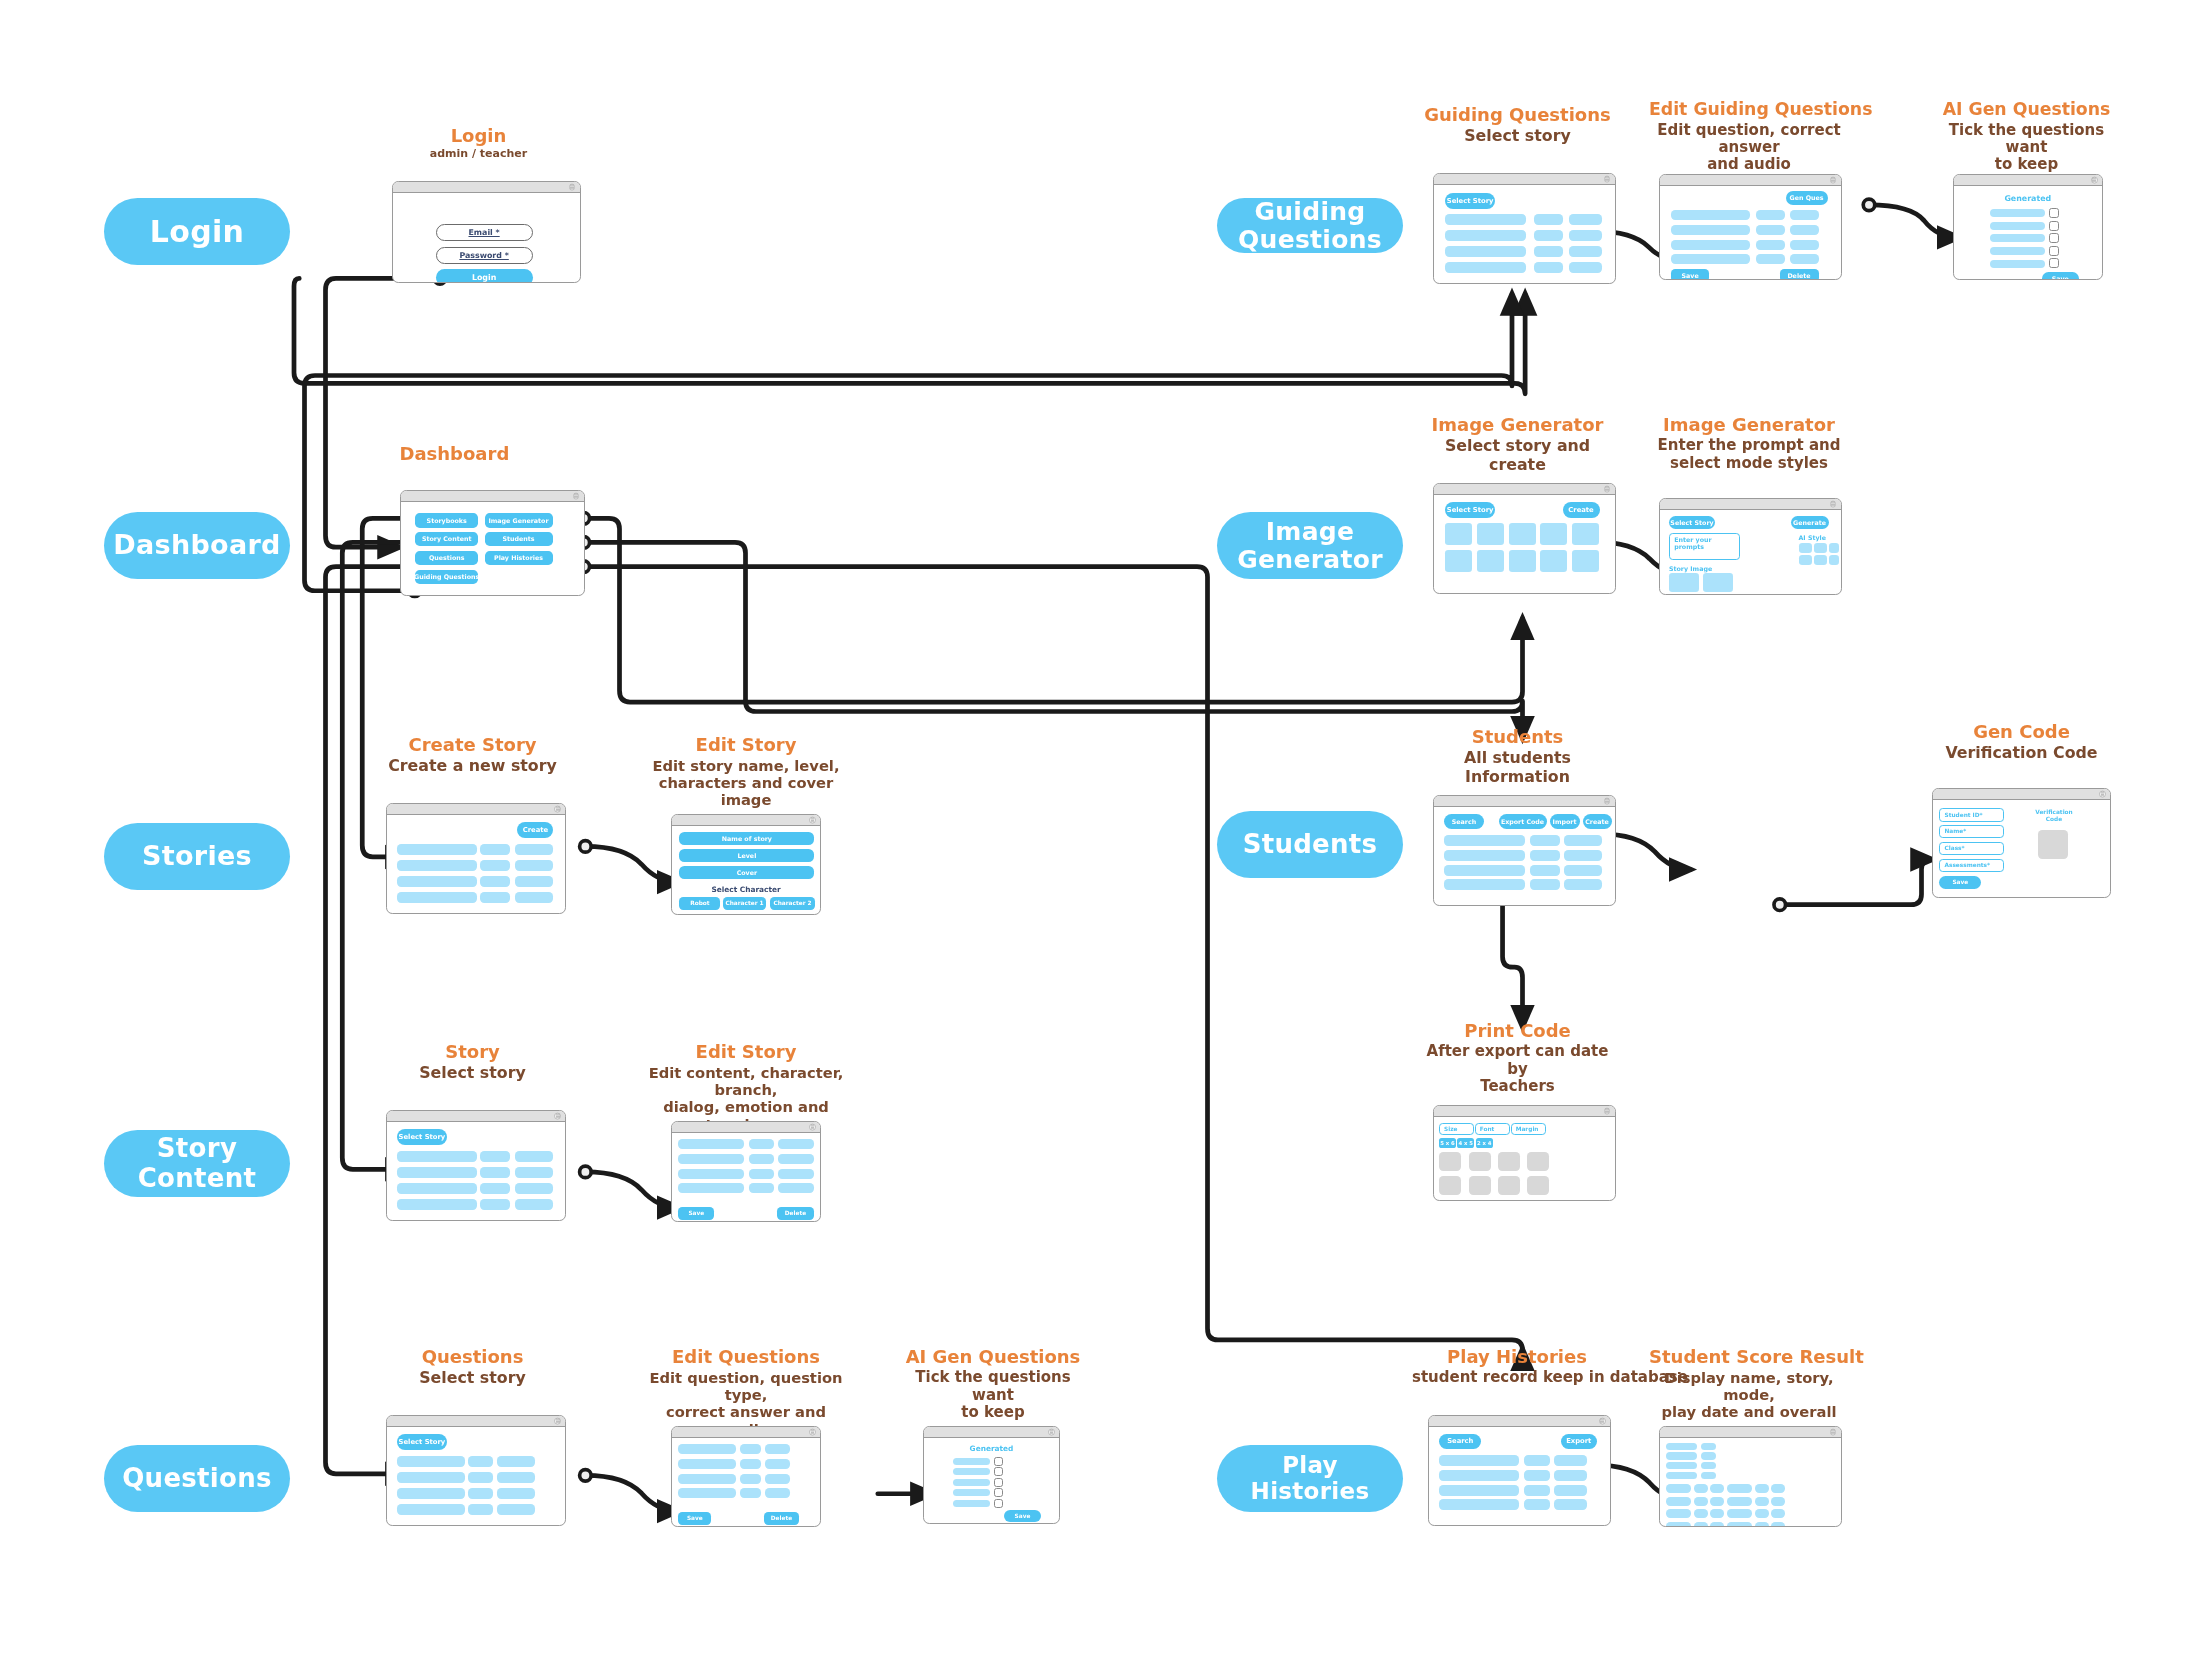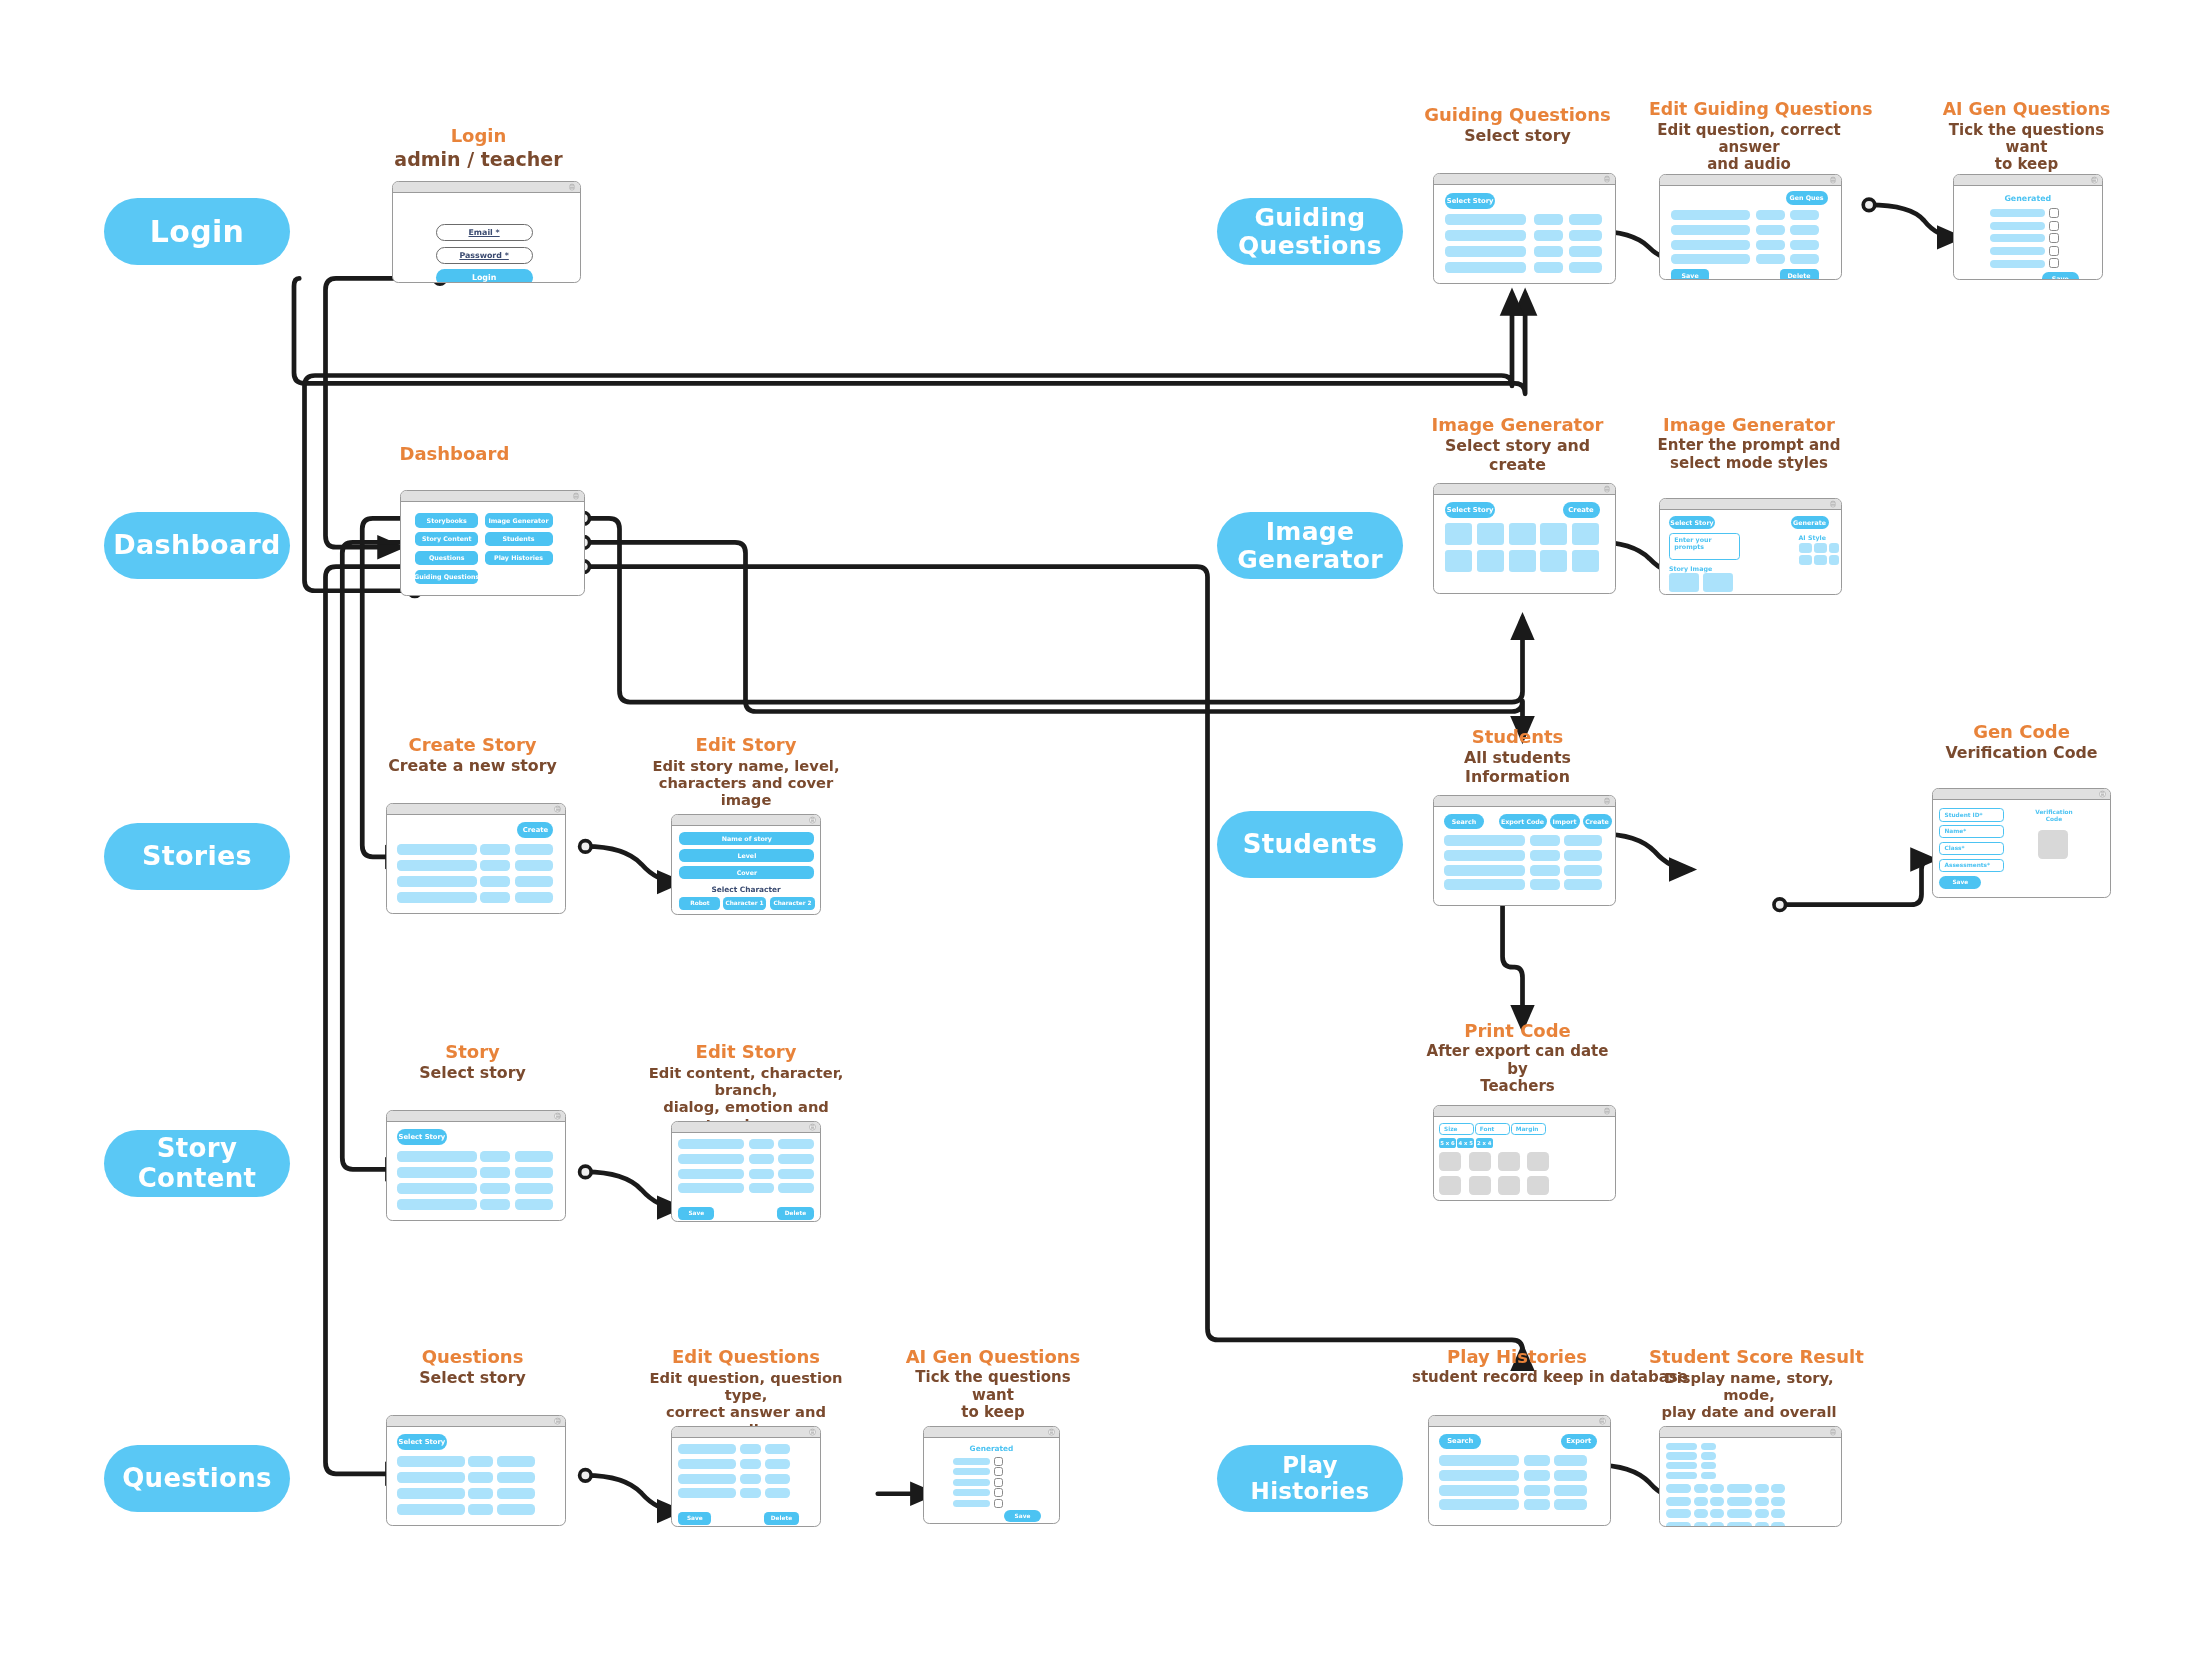--- a/index.html
+++ b/index.html
@@ -193,41 +193,41 @@
 
   <div class="pill" style="left:104px;top:1130px;width:186px;height:67px;font-size:26px;white-space:pre-line;">
     <span>Story
 Content</span>
   </div>
 
   <div class="pill" style="left:104px;top:1445px;width:186px;height:67px;font-size:26px;">
     <span>Questions</span>
   </div>
 
-  <div class="pill" style="left:1217px;top:198px;width:186px;height:67px;font-size:25px;white-space:pre-line;">
+  <div class="pill" style="left:1217px;top:198px;width:186px;height:55px;font-size:25px;white-space:pre-line;">
     <span>Guiding
 Questions</span>
   </div>
 
   <div class="pill" style="left:1217px;top:512px;width:186px;height:67px;font-size:25px;white-space:pre-line;">
     <span>Image
 Generator</span>
   </div>
 
   <div class="pill" style="left:1217px;top:811px;width:186px;height:67px;font-size:26px;">
     <span>Students</span>
   </div>
 
   <div class="pill" style="left:1217px;top:1445px;width:186px;height:67px;font-size:23px;">
     <span>Play Histories</span>
   </div>
 
   <div class="node" style="left:368px;top:126px;width:221px;">
     <div class="ttl" style="font-size:18px;">Login</div>
-    <div class="sub wide" style="font-size:19px;">admin / teacher</div>
+    <div class="sub wide" style="font-size:11px;">admin / teacher</div>
     <div class="win" style="left:23.6px;top:55px;width:189px;height:102px;">
       <div class="bar">
           <div class="dots">
             <i></i>
             <i></i>
             <i></i>
           </div>
         </div>
       <div class="body">
         <div class="field dark" style="left:43px;top:31.5px;width:97px;height:17px;font-size:7.9px;">Email *</div>

